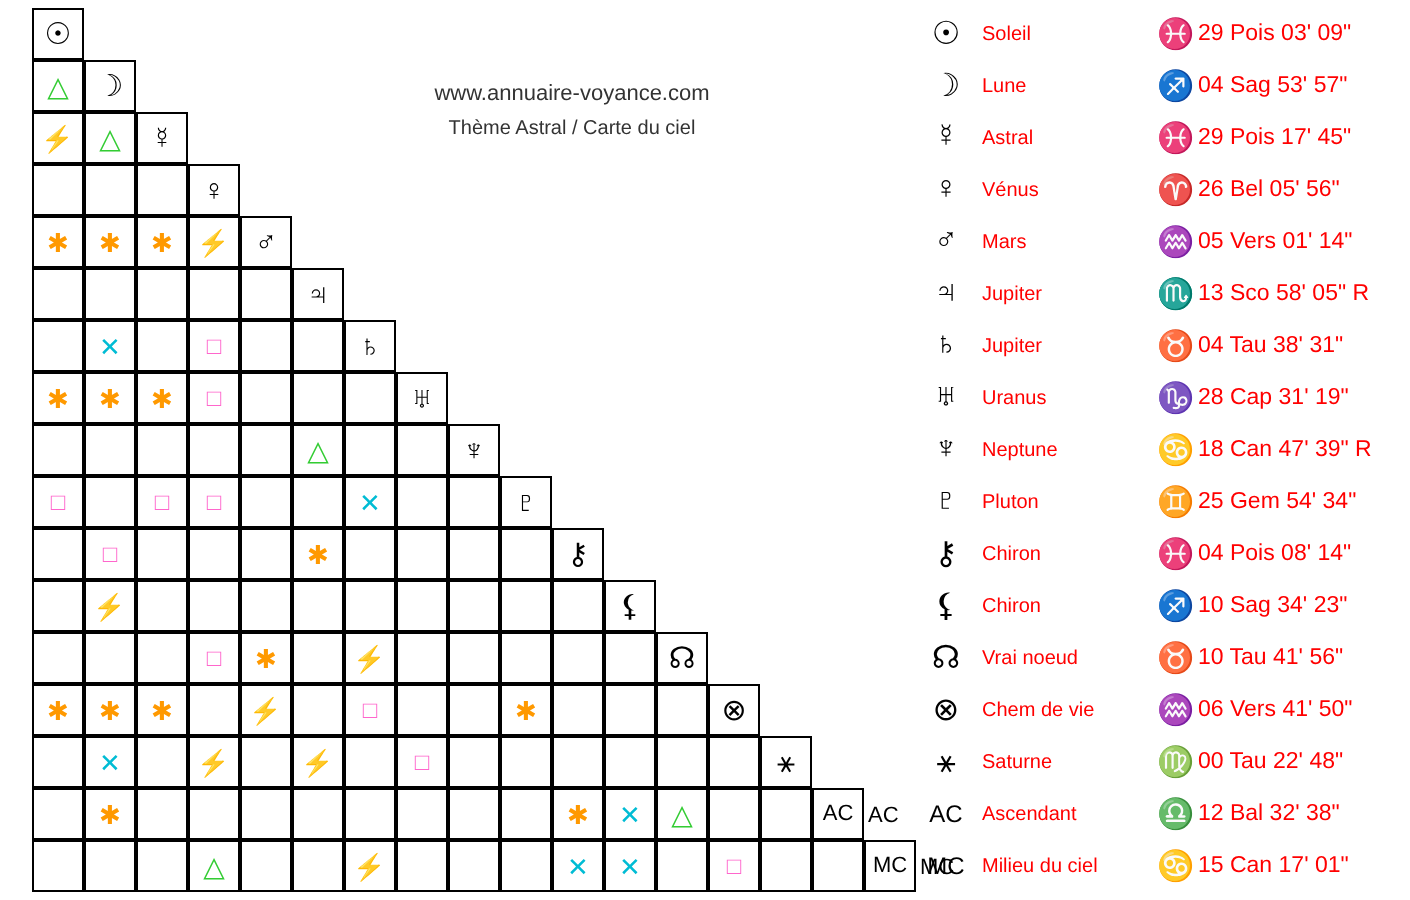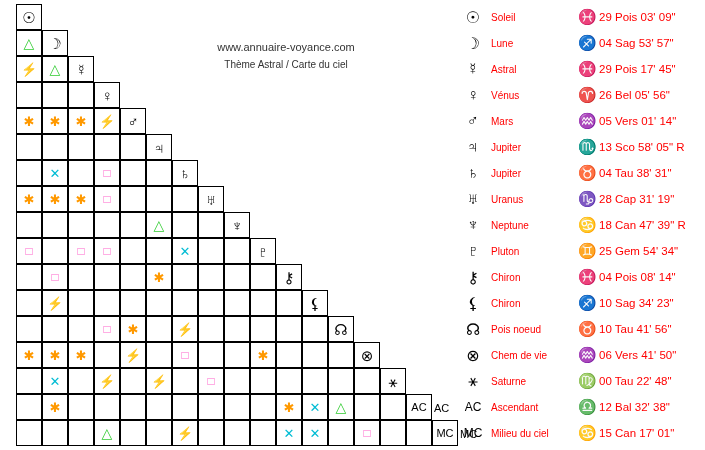--- a/index.html
+++ b/index.html
@@ -348,21 +348,21 @@
       <div class="lpos">04 Pois 08' 14"</div>
     </div>
     <div class="lrow" style="top: 290px;">
       <div class="lsym">⚸</div>
       <div class="lname">Chiron</div>
       <div class="lpsym">♐</div>
       <div class="lpos">10 Sag 34' 23"</div>
     </div>
     <div class="lrow" style="top: 316px;">
       <div class="lsym">☊</div>
-      <div class="lname">Pois noeud</div>
+      <div class="lname">Vrai noeud</div>
       <div class="lpsym">♉</div>
       <div class="lpos">10 Tau 41' 56"</div>
     </div>
     <div class="lrow" style="top: 342px;">
       <div class="lsym">⊗</div>
       <div class="lname">Chem de vie</div>
       <div class="lpsym">♒</div>
       <div class="lpos">06 Vers 41' 50"</div>
     </div>
     <div class="lrow" style="top: 368px;">

